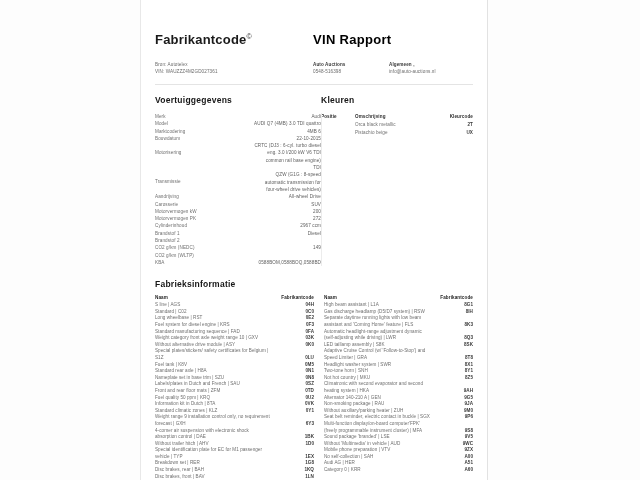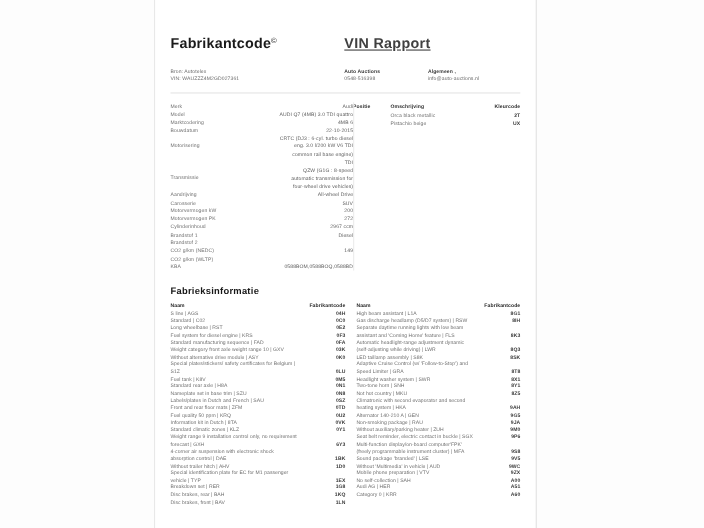--- a/index.html
+++ b/index.html
@@ -48,23 +48,22 @@
     white-space: nowrap;
   }
   .brand-title .copy {
     font-size: 7px;
     vertical-align: super;
     font-weight: normal;
   }
   .rapport-title {
     font-size: 13px;
     font-weight: bold;
-    color: #404040;
+    color: #000000;
     letter-spacing: .3px;
-    text-decoration: underline;
   }
   .meta-row {
     display: flex;
     margin-top: 14px;
   }
   .meta-left { width: 158px; }
   .meta-mid  { width: 76px; }
   .meta-right{ flex: 1; }
   .meta-line {
     font-size: 4.6px;
@@ -204,20 +203,28 @@
         <div class="meta-line">0548-516398</div>
       </div>
       <div class="meta-right">
         <div class="meta-line strong">Algemeen ,</div>
         <div class="meta-line">info@auto-auctions.nl</div>
       </div>
     </div>
 
     <hr class="rule">
 
+    <div class="sect-row">
+      <div class="sect-left">
+        <div class="sect-title">Voertuiggegevens</div>
+      </div>
+      <div class="sect-right">
+        <div class="sect-title">Kleuren</div>
+      </div>
+    </div>
 
     <div class="body-row" style="margin-top:8px;">
       <div class="col-left" id="vehicle-specs">
           <div class="spec">
             <span class="k">Merk</span>
             <span class="v">Audi</span>
           </div>
           <div class="spec">
             <span class="k">Model</span>
             <span class="v">AUDI Q7 (4MB) 3.0 TDI quattro</span>

